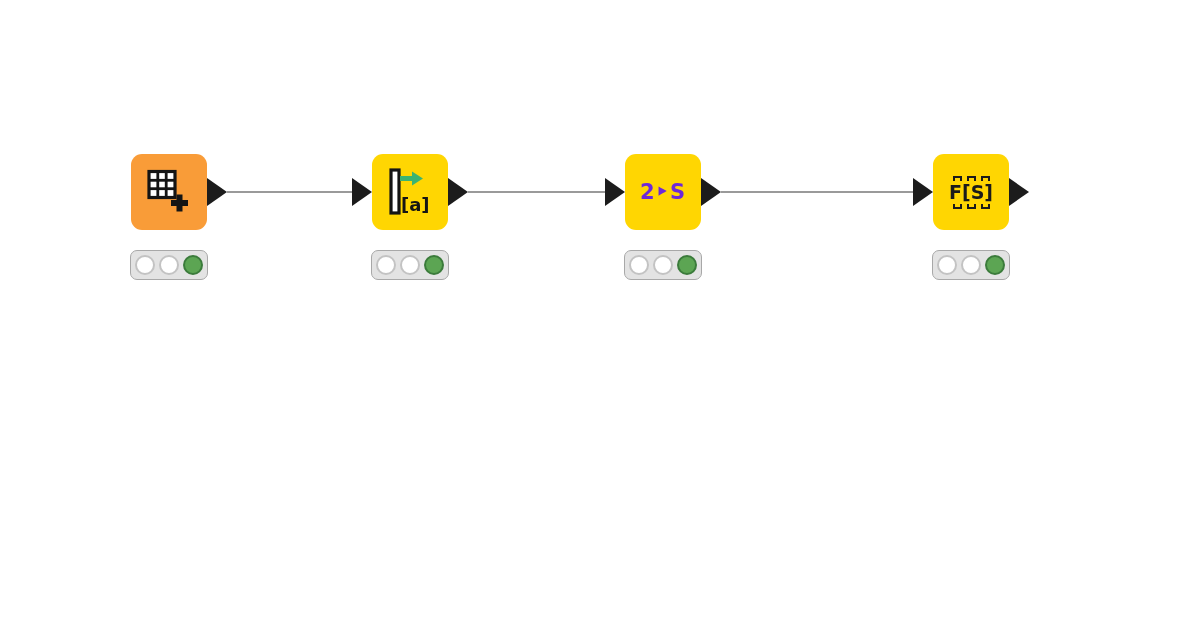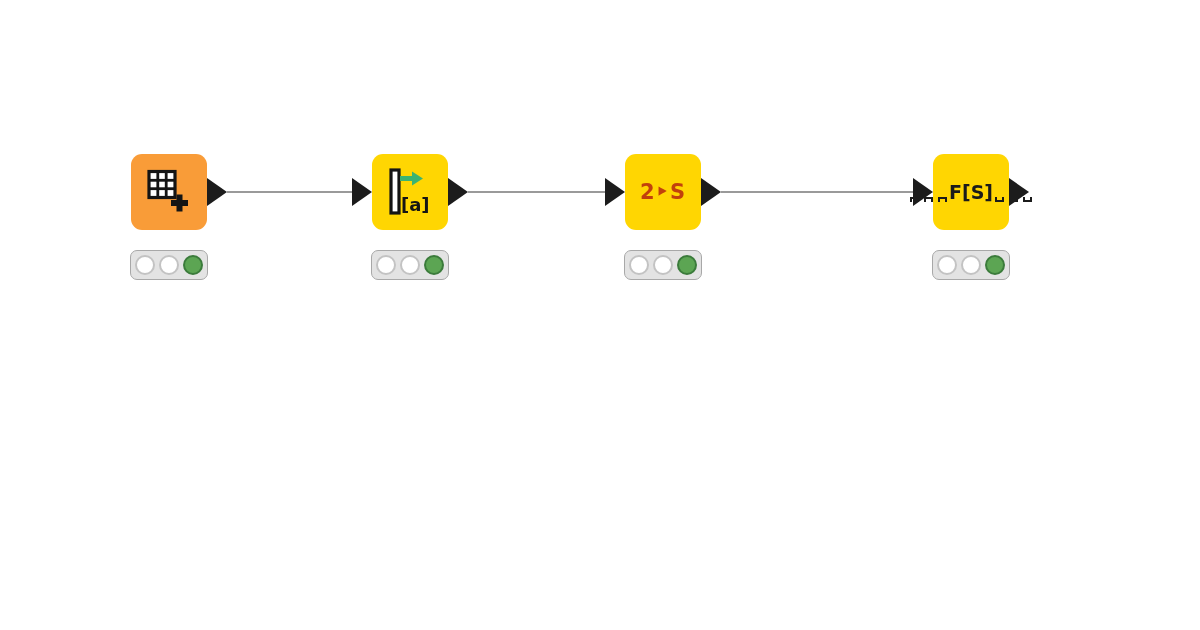--- a/index.html
+++ b/index.html
@@ -36,27 +36,27 @@
     position:absolute;left:-1px;top:96px;width:78px;height:30px;box-sizing:border-box;
     background:#e3e3e3;border:1px solid #a8a8a8;border-radius:7px;
     display:flex;align-items:center;justify-content:center;gap:4px;
   }
   .lamp{width:20px;height:20px;border-radius:50%;box-sizing:border-box;}
   .lamp.off{background:#ffffff;border:2px solid #c3c3c3;}
   .lamp.on{background:#5ca553;border:2px solid #3b7b3b;}
 
   
   .icon-text{
-    font-weight:bold;font-size:21px;color:#c2410c;letter-spacing:1px;
+    font-weight:bold;font-size:21px;color:#6d28d9;letter-spacing:1px;
     font-family:"DejaVu Sans", sans-serif; line-height:1; user-select:none;
   }
   svg text{
     font-family:"DejaVu Sans", sans-serif;font-weight:bold;
   }
-  .msicon{display:flex;align-items:flex-end;gap:2px;user-select:none;}
+  .msicon{display:flex;flex-direction:column;align-items:center;gap:2px;user-select:none;}
   .dash-row{display:flex;gap:5px;}
   .dash-row span{width:9px;height:5px;box-sizing:border-box;border:2px solid #1b1b1b;display:block;}
   .dash-row.top span{border-bottom:none;}
   .dash-row.bottom span{border-top:none;}
   .msicon-text{font-weight:bold;font-size:19px;color:#1b1b1b;line-height:1;letter-spacing:0;}
 </style>
 </head>
 <body>
 
 <div class="canvas">

